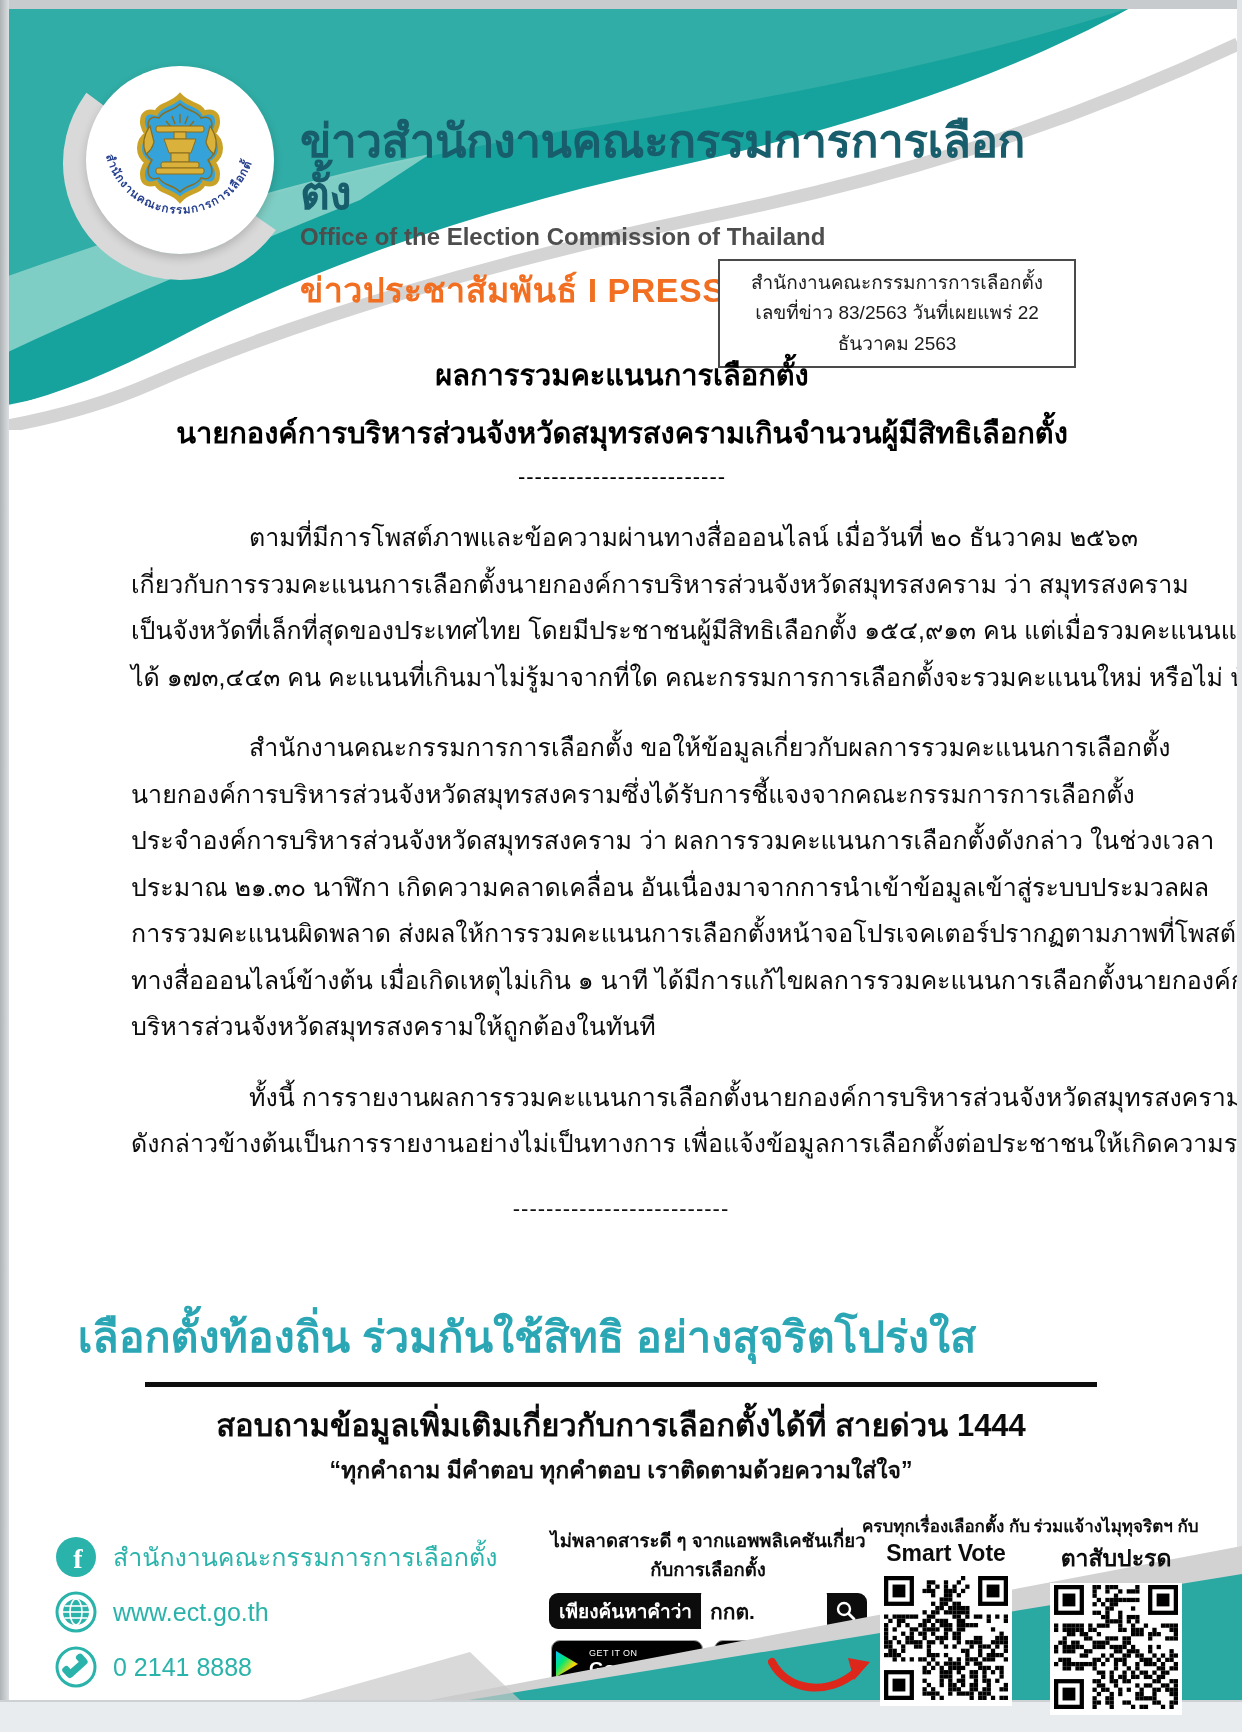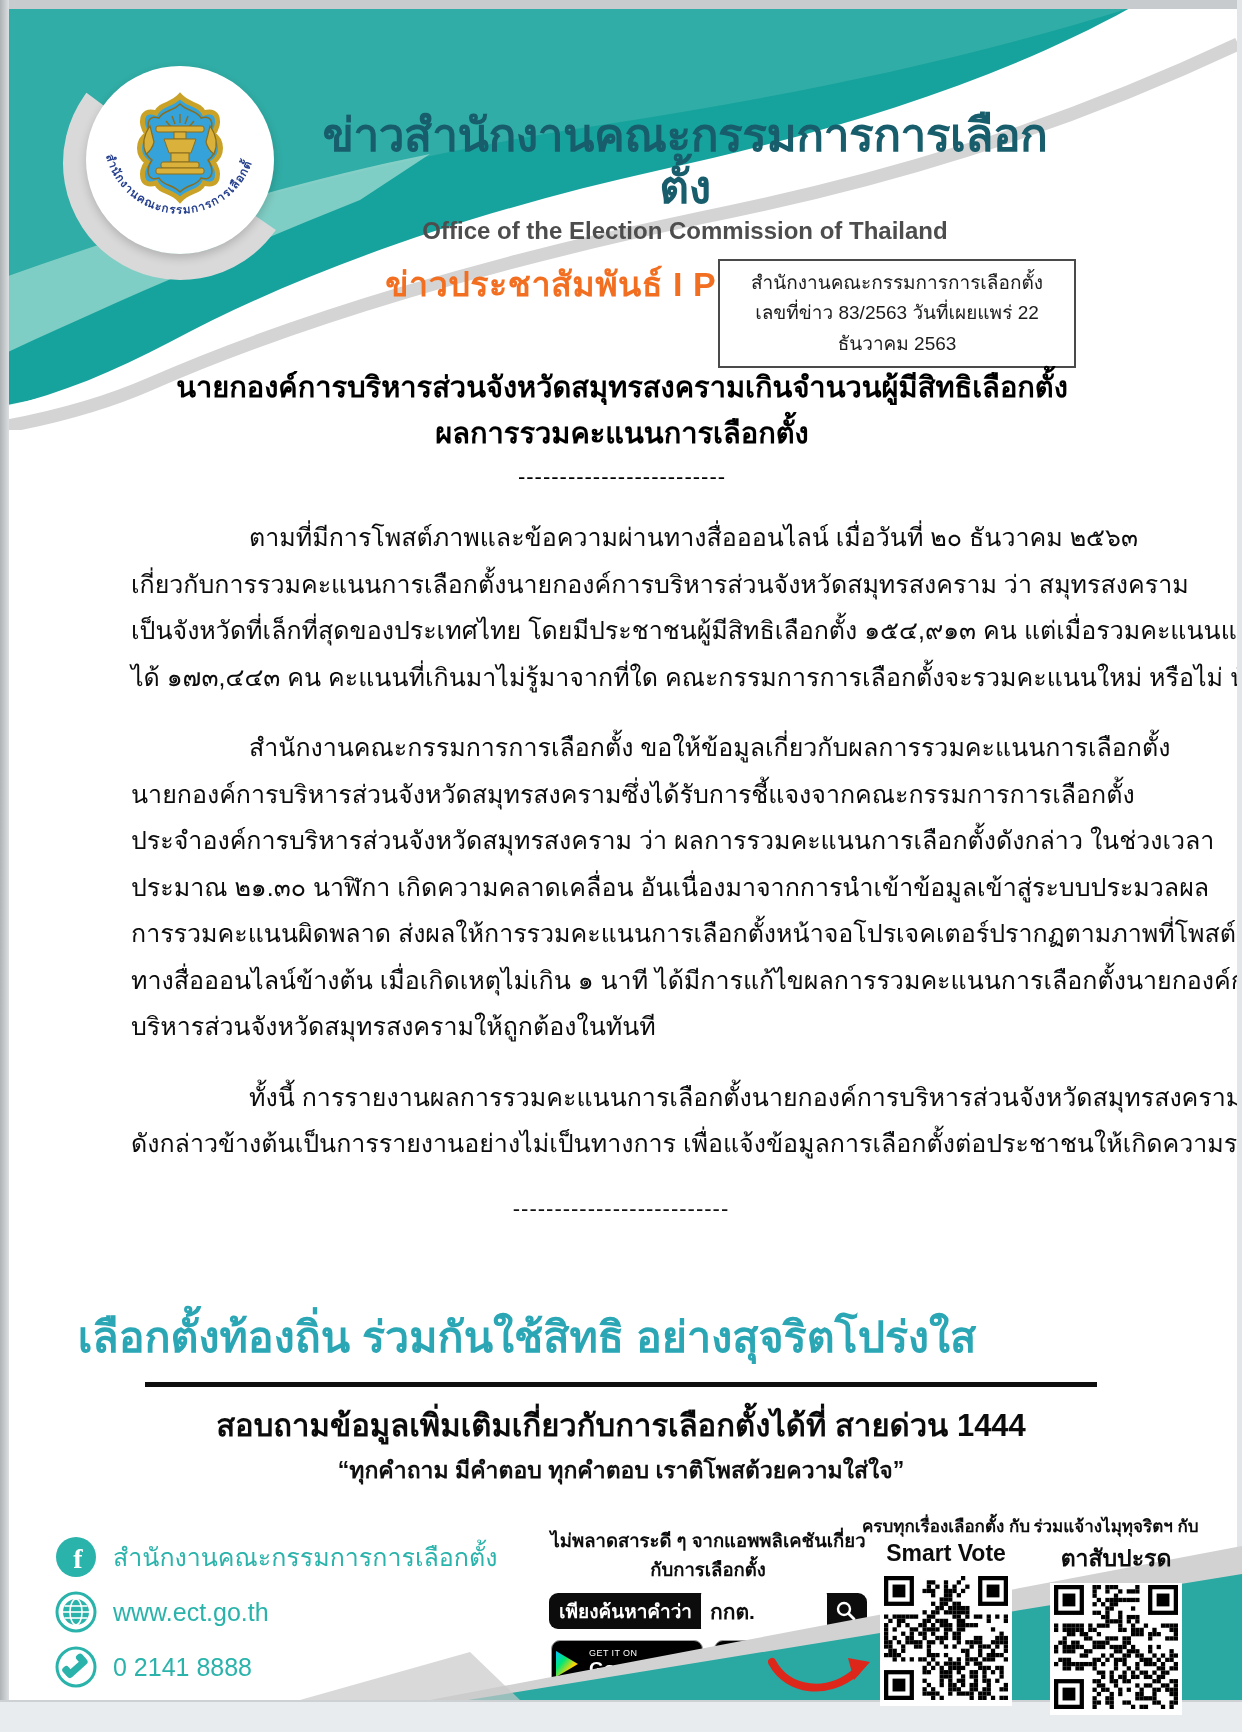--- a/index.html
+++ b/index.html
@@ -7,21 +7,21 @@
         font-family:"Liberation Sans",sans-serif;color:#111;}
   
   .edge-top{position:absolute;left:0;top:0;width:1242px;height:9px;background:#c7cbce;}
   .edge-left{position:absolute;left:0;top:0;width:9px;height:1732px;background:linear-gradient(to right,#aeb3b6,#dcdfe1);}
   .edge-right{position:absolute;right:0;top:0;width:5px;height:1732px;background:#e3e6e8;}
   .edge-bottom{position:absolute;left:0;top:1700px;width:1242px;height:32px;background:#e9ecee;border-top:2px solid #cdd1d3;}
 
   .hdr-svg{position:absolute;left:0;top:0;}
   .logo-wrap{position:absolute;left:86px;top:66px;width:188px;height:188px;border-radius:50%;
              background:#fff;box-shadow:0 4px 10px rgba(0,0,0,.18);}
-  .hdr-text{position:absolute;left:300px;top:110px;width:770px;text-align:center;line-height:1.12;}
+  .hdr-text{position:absolute;left:300px;top:116px;width:770px;text-align:left;line-height:1.12;}
   .th-title{font-size:46px;font-weight:800;color:#175d6b;letter-spacing:-.5px;}
   .en-title{font-size:24px;font-weight:700;color:#4d4d4d;margin-top:5px;}
   .press{font-size:34px;font-weight:800;color:#f26f21;margin-top:20px;letter-spacing:.5px;}
   .info-box{position:absolute;left:718px;top:259px;width:346px;border:2px solid #4a4a4a;background:#fff;
             text-align:center;font-size:19px;color:#1c1c1c;line-height:1.6;padding:7px 4px;}
 
   .article{position:absolute;left:131px;top:352px;width:982px;}
   .doc-title{font-size:29px;font-weight:700;text-align:center;color:#000;}
   .doc-title.t2{margin-top:12px;}
   .dash{font-size:22px;text-align:center;margin-top:8px;color:#000;letter-spacing:1px;}
@@ -113,22 +113,22 @@
     <div class="en-title">Office of the Election Commission of Thailand</div>
     <div class="press">ข่าวประชาสัมพันธ์ I PRESS RELEASE</div>
   </div>
 
   <div class="info-box">
     <div>สำนักงานคณะกรรมการการเลือกตั้ง</div>
     <div>เลขที่ข่าว  83/2563 วันที่เผยแพร่ 22 ธันวาคม 2563</div>
   </div>
 
   <div class="article">
+    <div class="doc-title">ผลการรวมคะแนนการเลือกตั้ง</div>
     <div class="doc-title t2">นายกองค์การบริหารส่วนจังหวัดสมุทรสงครามเกินจำนวนผู้มีสิทธิเลือกตั้ง</div>
-    <div class="doc-title">ผลการรวมคะแนนการเลือกตั้ง</div>
     <div class="dash">-------------------------</div>
 
     <div class="para">
       <div class="line indent">ตามที่มีการโพสต์ภาพและข้อความผ่านทางสื่อออนไลน์ เมื่อวันที่ ๒๐ ธันวาคม ๒๕๖๓</div>
       <div class="line">เกี่ยวกับการรวมคะแนนการเลือกตั้งนายกองค์การบริหารส่วนจังหวัดสมุทรสงคราม ว่า สมุทรสงคราม</div>
       <div class="line">เป็นจังหวัดที่เล็กที่สุดของประเทศไทย โดยมีประชาชนผู้มีสิทธิเลือกตั้ง ๑๕๔,๙๑๓ คน แต่เมื่อรวมคะแนนแล้ว</div>
       <div class="line">ได้ ๑๗๓,๔๔๓ คน คะแนนที่เกินมาไม่รู้มาจากที่ใด คณะกรรมการการเลือกตั้งจะรวมคะแนนใหม่ หรือไม่ นั้น</div>
     </div>
     <div class="para">
       <div class="line indent">สำนักงานคณะกรรมการการเลือกตั้ง ขอให้ข้อมูลเกี่ยวกับผลการรวมคะแนนการเลือกตั้ง</div>
@@ -143,21 +143,21 @@
       <div class="line indent">ทั้งนี้ การรายงานผลการรวมคะแนนการเลือกตั้งนายกองค์การบริหารส่วนจังหวัดสมุทรสงคราม</div>
       <div class="line">ดังกล่าวข้างต้นเป็นการรายงานอย่างไม่เป็นทางการ เพื่อแจ้งข้อมูลการเลือกตั้งต่อประชาชนให้เกิดความรวดเร็วเท่านั้น</div>
     </div>
   </div>
 
   <div class="dash2">--------------------------</div>
 
   <div class="slogan">เลือกตั้งท้องถิ่น ร่วมกันใช้สิทธิ อย่างสุจริตโปร่งใส</div>
   <div class="rule"></div>
   <div class="hotline">สอบถามข้อมูลเพิ่มเติมเกี่ยวกับการเลือกตั้งได้ที่ สายด่วน 1444</div>
-  <div class="quote">“ทุกคำถาม มีคำตอบ ทุกคำตอบ เราติโพสต้วยความใส่ใจ”</div>
+  <div class="quote">“ทุกคำถาม มีคำตอบ ทุกคำตอบ เราติดตามด้วยความใส่ใจ”</div>
 
   <svg class="band-svg" width="1242" height="180" viewBox="0 0 1242 180">
     <path d="M430,180 L1242,26 L1242,62 L472,180 Z" fill="#d2d2d2"></path>
     <path d="M468,180 L1242,54 L1242,180 Z" fill="#2aa8a2"></path>
     <path d="M300,180 L470,132 L520,180 Z" fill="#c9c9c9" opacity="0.7"></path>
   </svg>
 
   <div class="contacts">
     <div class="contact-row">
       <svg width="42" height="42" viewBox="0 0 42 42">

